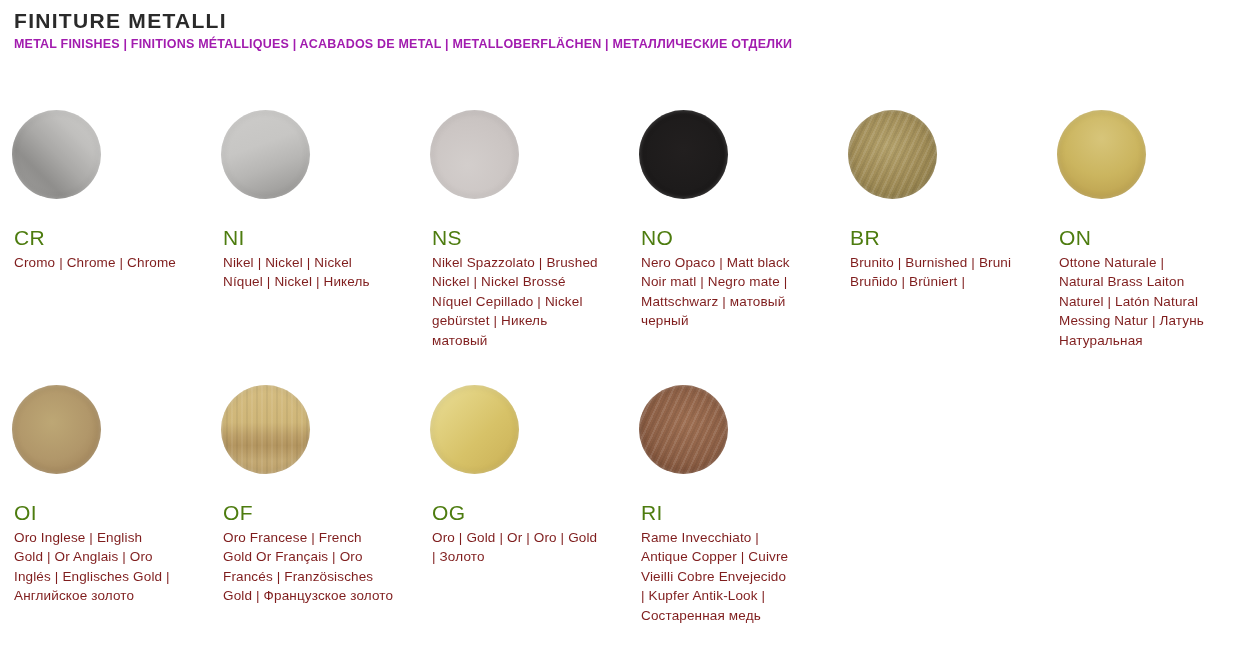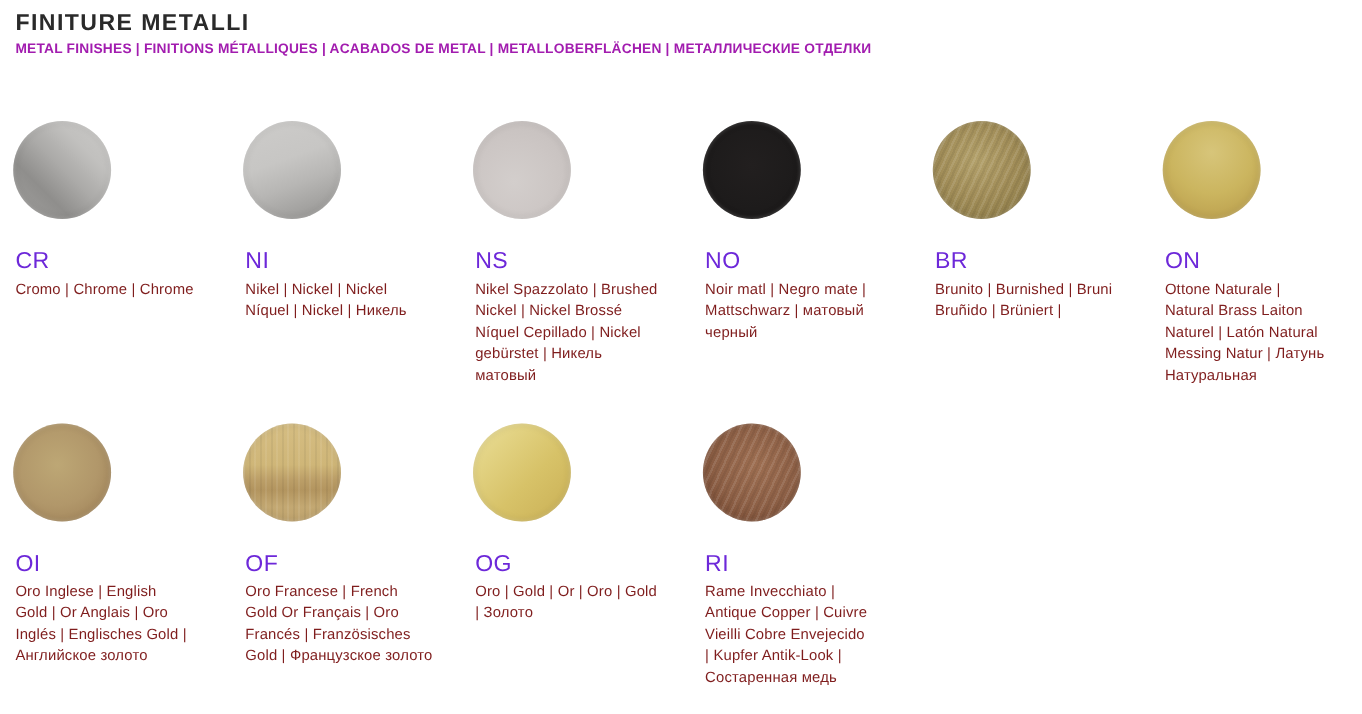--- a/index.html
+++ b/index.html
@@ -71,21 +71,21 @@
       rgba(255,255,255,0) 2px 5px,
       rgba(0,0,0,0.05) 5px 7px,
       rgba(0,0,0,0) 7px 10px);
   }
   .finish-code {
     margin-top: 27px;
     font-size: 21px;
     line-height: 23px;
     letter-spacing: 0.4px;
     font-weight: 400;
-    color: #6d28d9;
+    color: #4d7c0f;
   }
   .finish-desc { margin-top: 4px; }
   .desc-line {
     font-size: 13.5px;
     line-height: 19.4px;
     letter-spacing: 0.15px;
     color: #7f1d1d;
     white-space: nowrap;
   }
 </style>
@@ -121,20 +121,21 @@
           <div class="desc-line">Nickel | Nickel Brossé</div>
           <div class="desc-line">Níquel Cepillado | Nickel</div>
           <div class="desc-line">gebürstet | Никель</div>
           <div class="desc-line">матовый</div>
         </div>
   </div>
       <div class="finish-card">
     <div class="swatch" style="background: radial-gradient(circle at 50% 45%, rgb(34, 31, 31) 0%, rgb(29, 27, 27) 60%, rgb(24, 22, 22) 100%);"></div>
     <div class="finish-code">NO</div>
     <div class="finish-desc">
+          <div class="desc-line">Nero Opaco | Matt black</div>
           <div class="desc-line">Noir matl | Negro mate |</div>
           <div class="desc-line">Mattschwarz | матовый</div>
           <div class="desc-line">черный</div>
         </div>
   </div>
       <div class="finish-card">
     <div class="swatch tex-diag" style="background: radial-gradient(circle at 45% 40%, rgb(178, 160, 106) 0%, rgb(162, 142, 89) 45%, rgb(147, 129, 77) 75%, rgb(132, 114, 66) 100%);"></div>
     <div class="finish-code">BR</div>
     <div class="finish-desc">
           <div class="desc-line">Brunito | Burnished | Bruni</div>

